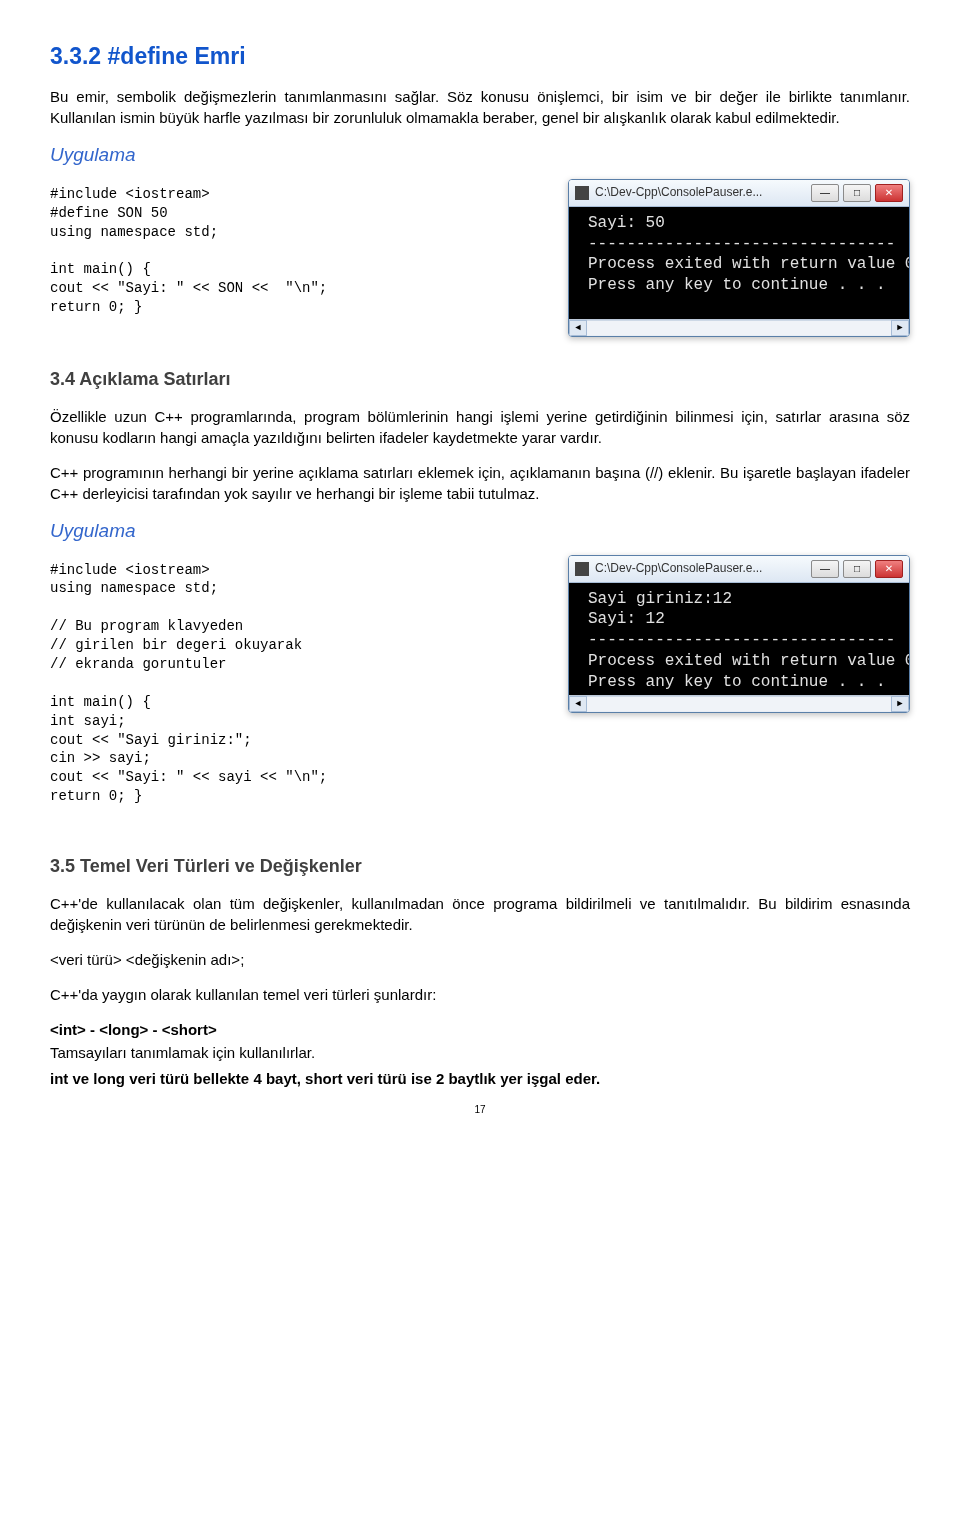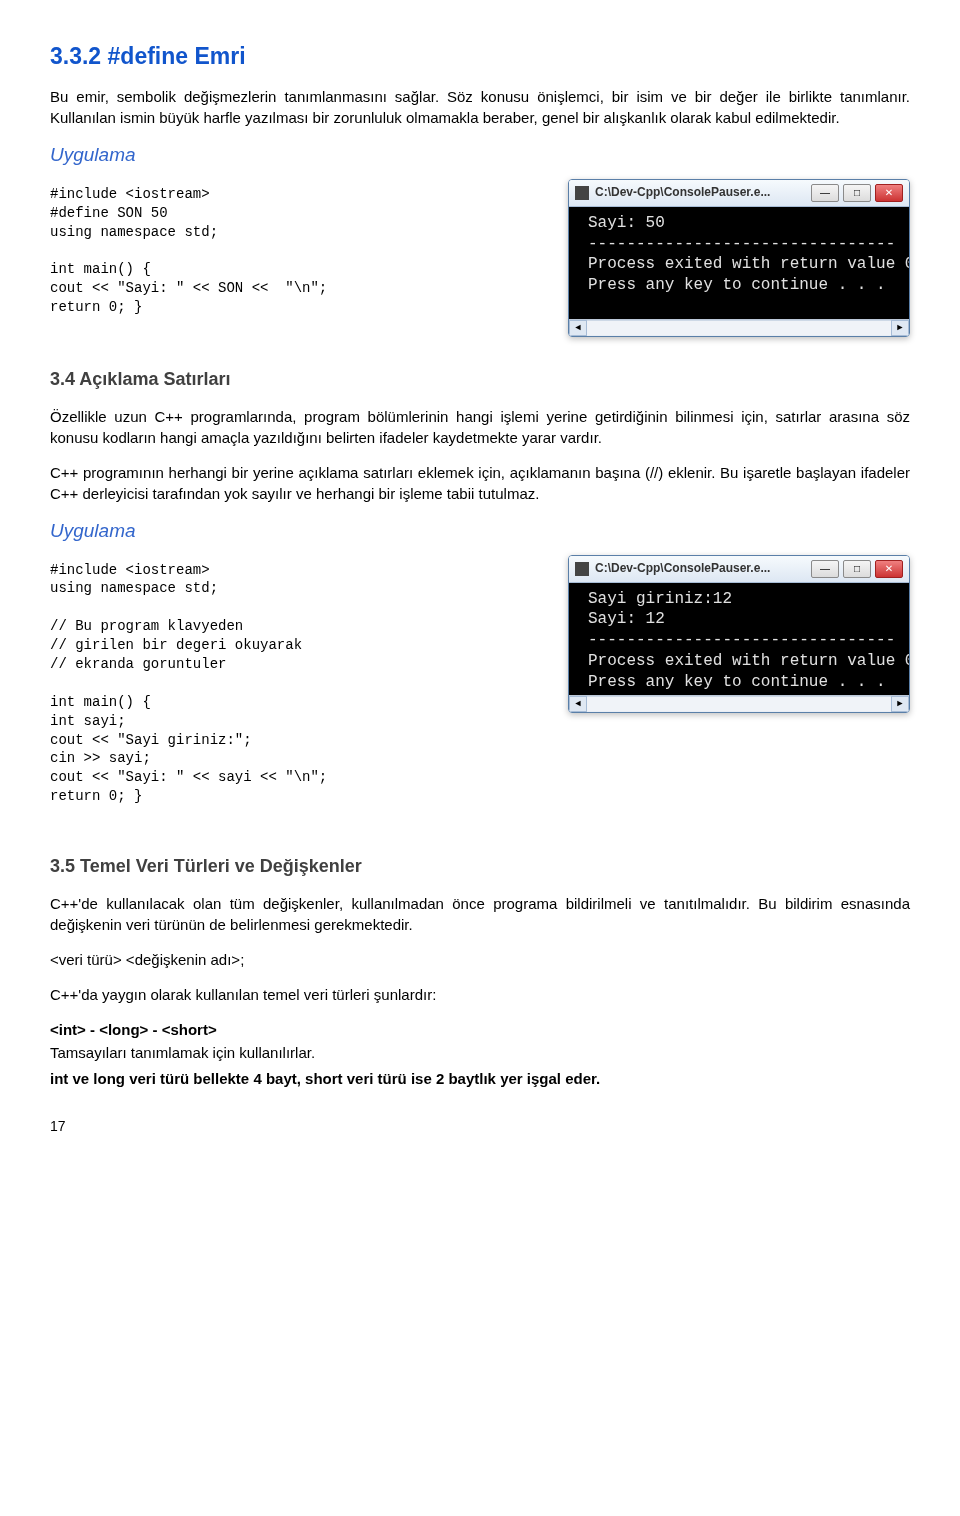--- a/index.html
+++ b/index.html
@@ -69,21 +69,20 @@
     background: #444;
     margin-right: 6px;
     display: inline-block;
   }
   .console-title {
     flex: 1;
     color: #333;
     white-space: nowrap;
     overflow: hidden;
     text-overflow: ellipsis;
-    font-weight: bold;
   }
   .win-btn {
     width: 26px; height: 16px;
     border: 1px solid #8a8a8a;
     margin-left: 4px;
     display: flex;
     align-items: center;
     justify-content: center;
     font-size: 10px;
     border-radius: 2px;
@@ -116,23 +115,23 @@
     width: 16px; height: 14px;
     border: 1px solid #a7bcd6;
     background: #dfe8f3;
     font-size: 9px;
     display:flex;align-items:center;justify-content:center;
   }
   .console-scroll .track {
     flex:1; height: 14px; background:#f0f3f8; border-top:1px solid #cdd8e6;
   }
   .page-num {
-    text-align: left;
-    font-size: 14px;
-    margin-top: 28px;
+    text-align: center;
+    font-size: 10px;
+    margin-top: 14px;
   }
 </style>
 </head>
 <body>
 
 <div class="heading-blue">3.3.2 #define Emri</div>
 
 <p>Bu emir, sembolik değişmezlerin tanımlanmasını sağlar. Söz konusu önişlemci, bir isim ve bir değer ile birlikte tanımlanır. Kullanılan ismin büyük harfle yazılması bir zorunluluk olmamakla beraber, genel bir alışkanlık olarak kabul edilmektedir.</p>
 
 <div class="italic-blue">Uygulama</div>

